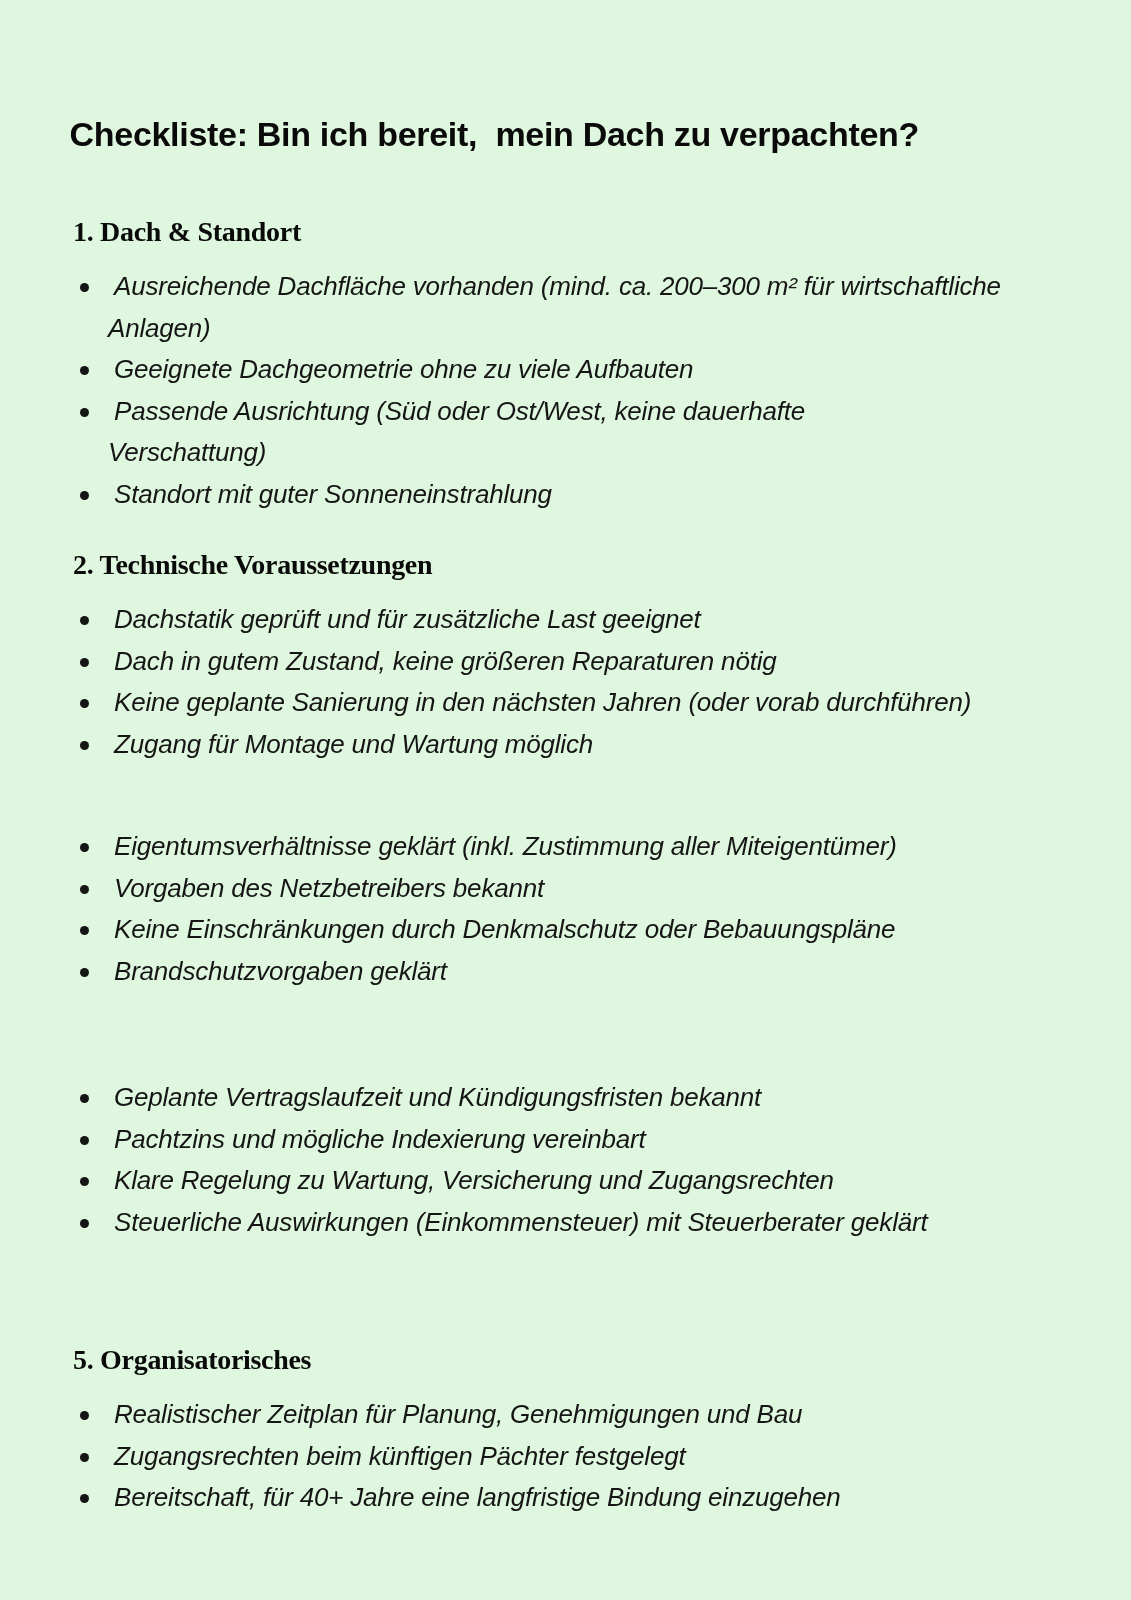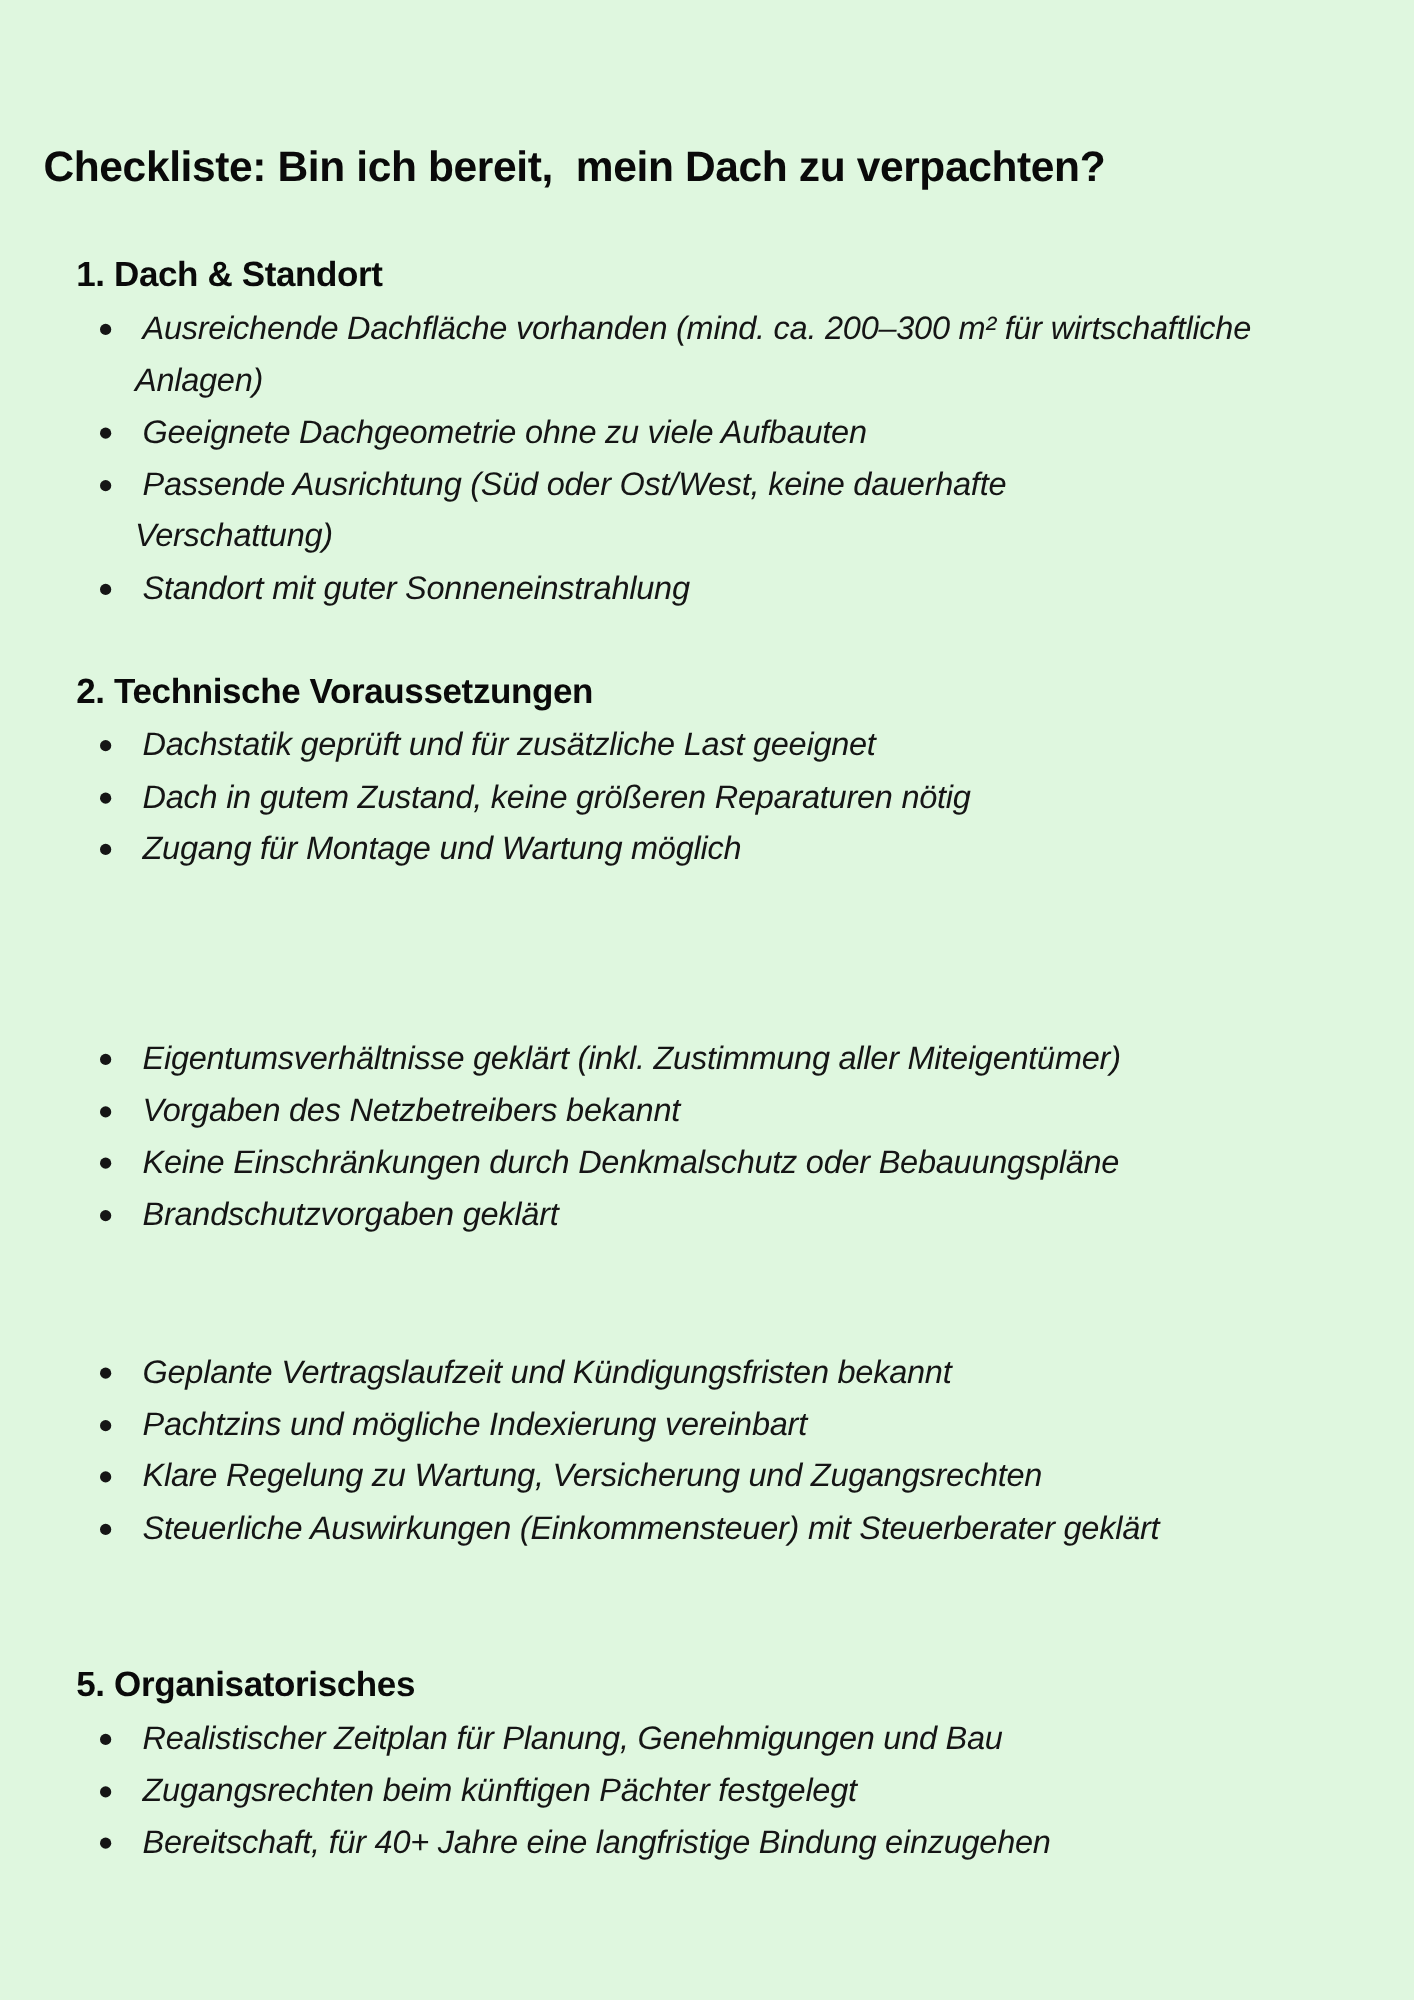--- a/index.html
+++ b/index.html
@@ -20,39 +20,40 @@
       left: 0;
       top: 0;
       width: 1131px;
       height: 1600px;
     }
     .title {
       position: absolute;
       left: 0;
       width: 919px;
       top: 92px;
-      text-align: center;
+      text-align: right;
       font-size: 34px;
       font-weight: bold;
       letter-spacing: -0.3px;
       white-space: pre;
       color: #0a0a0a;
     }
     .section {
       position: absolute;
       left: 57px;
       width: 1020px;
     }
     .section-heading {
       font-size: 28px;
       font-weight: bold;
       letter-spacing: -0.3px;
       line-height: 36px;
-      margin: 4px;
+      margin: 16px;
       color: #0a0a0a;
+      font-family: Liberation Serif, serif;
     }
     ul.items {
       list-style: none;
       margin: 2px 0 0 0;
       padding: 0;
       font-style: italic;
     }
     ul.items li {
       position: relative;
       padding-left: 51px;
@@ -107,20 +108,24 @@
   <div class="section" style="top:531px;">
     <h2 class="section-heading">2. Technische Voraussetzungen</h2>
     <ul class="items">
       <li>
         <span class="bullet"></span>
         <span class="text">Dachstatik geprüft und für zusätzliche Last geeignet</span>
       </li>
       <li>
         <span class="bullet"></span>
         <span class="text">Dach in gutem Zustand, keine größeren Reparaturen nötig</span>
+      </li>
+      <li style="max-width:880px;">
+        <span class="bullet"></span>
+        <span class="text">Keine geplante Sanierung in den nächsten Jahren (oder vorab durchführen)</span>
       </li>
       <li>
         <span class="bullet"></span>
         <span class="text">Zugang für Montage und Wartung möglich</span>
       </li>
     </ul>
   </div>
 
   <div class="section" style="top:824px;">
     <ul class="items">

